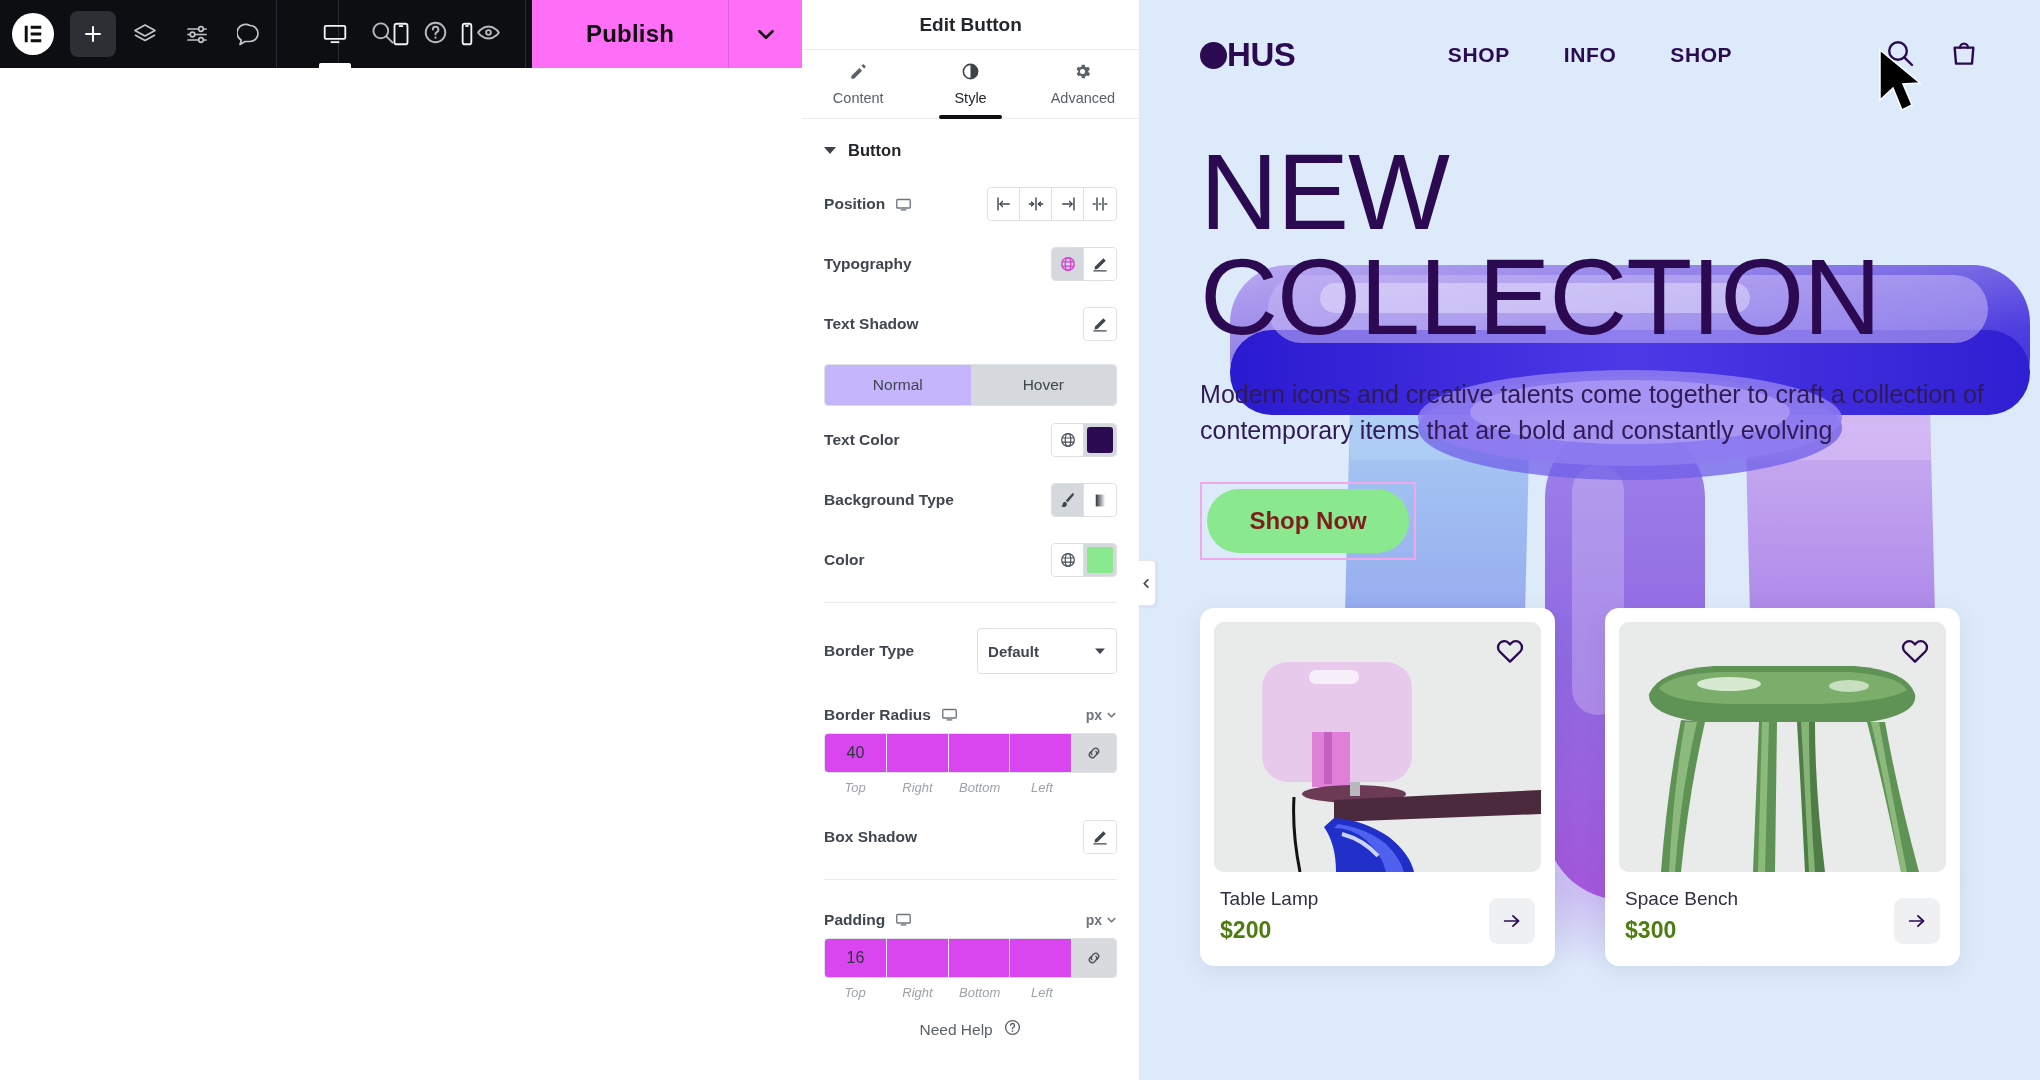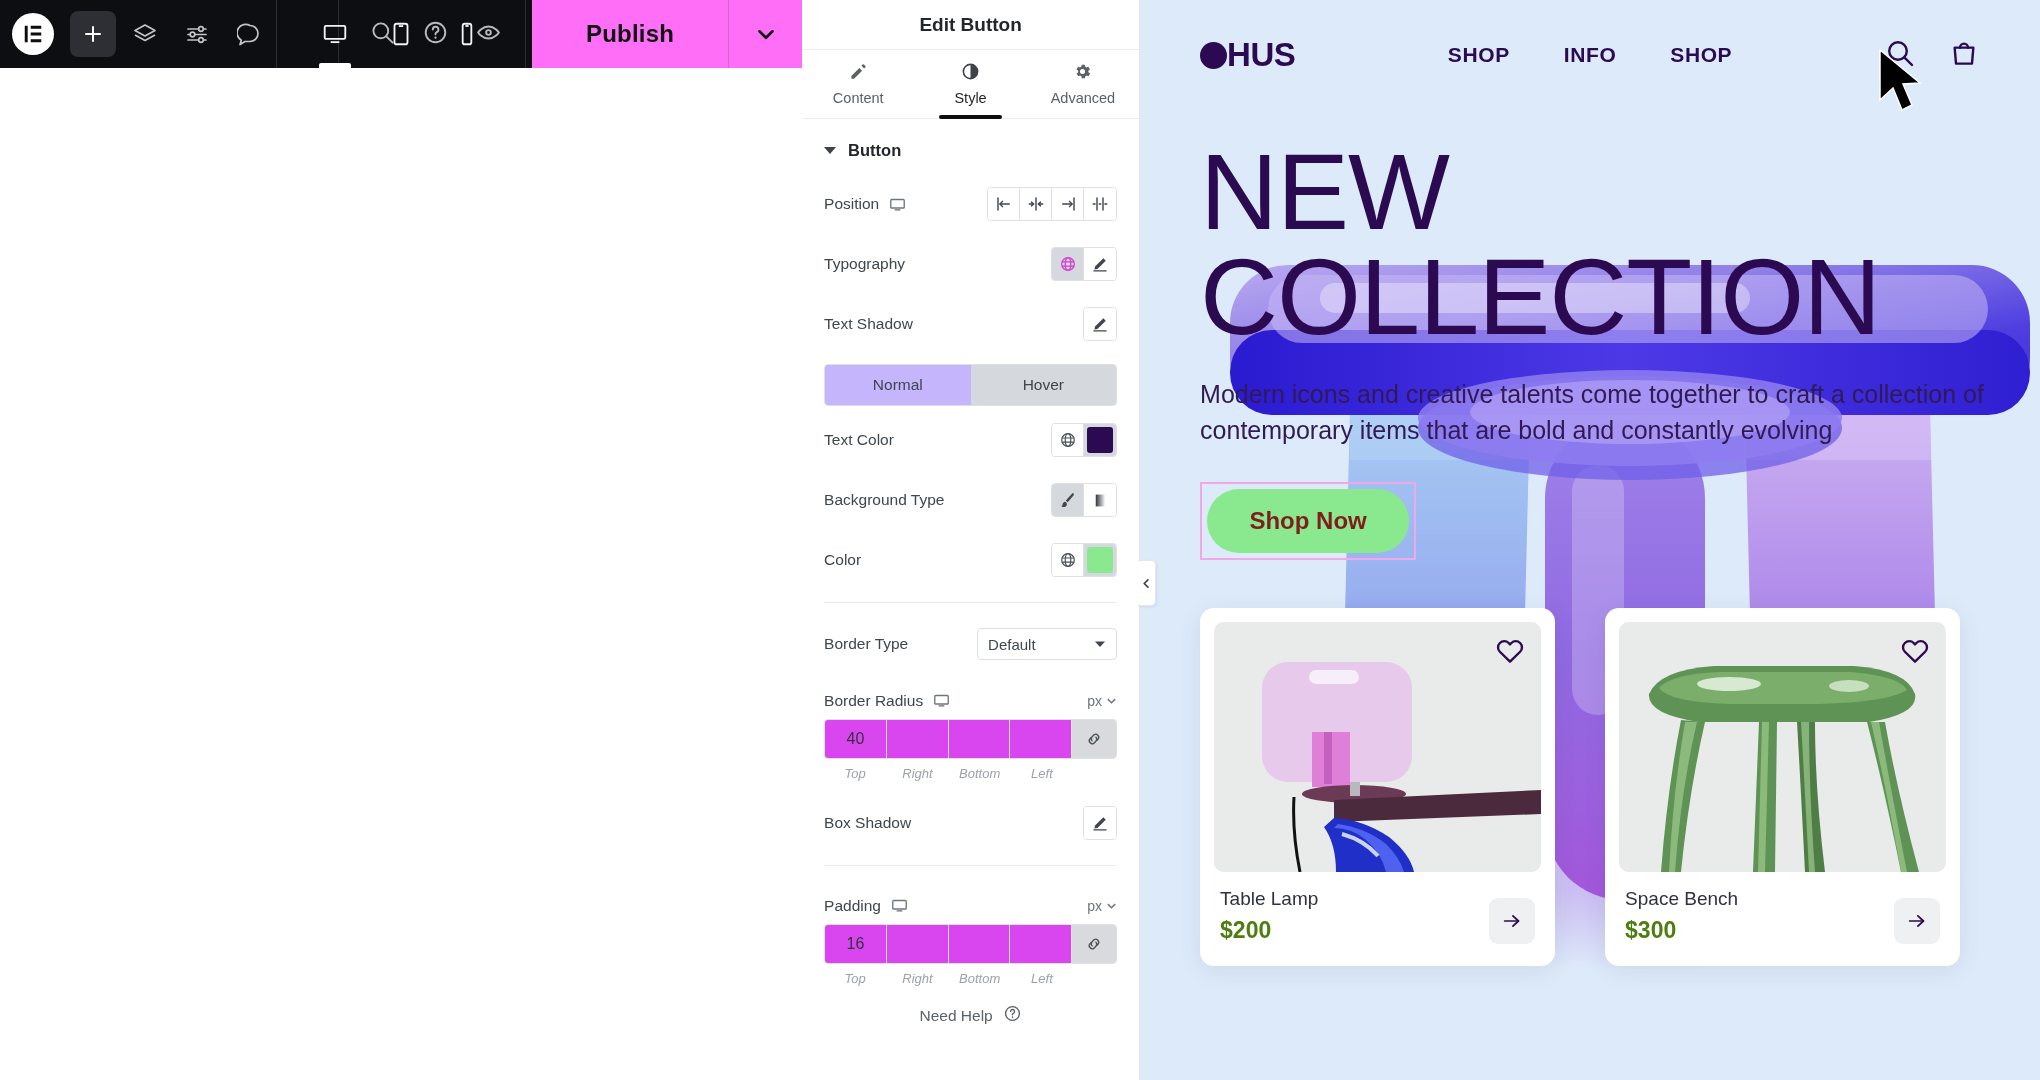--- a/index.html
+++ b/index.html
@@ -86,21 +86,21 @@
     display: flex; align-items: center; gap: 12px;
     padding: 22px 0 14px 22px; font-size: 16.5px; font-weight: bold; color: #23272b;
   }
   .caret-dn {
     width: 0; height: 0; border-left: 6px solid transparent;
     border-right: 6px solid transparent; border-top: 7px solid #3c434a;
   }
 
   .row {
     display: flex; align-items: center; justify-content: space-between;
-    padding: 13px 22px; min-height: 46px;
+    padding: 13px 22px; min-height: 46px; font-weight: bold;
   }
   .row-label {
     font-size: 15.5px; color: #3f464d; display: flex; align-items: center; gap: 10px;
   }
   .mon-ico { color: #6d757d; display: inline-flex; }
 
   .btn-group { display: flex; border: 1px solid #dfe0e3; border-radius: 4px; overflow: hidden; }
   .bg-item {
     width: 32px; height: 32px; display: flex; align-items: center; justify-content: center;
     border-right: 1px solid #dfe0e3; background: #fff; color: #3f464d;
@@ -115,21 +115,21 @@
     border-radius: 4px; overflow: hidden;
   }
   .toggle2 > div {
     flex: 1; text-align: center; padding: 11px 0; font-size: 15.5px; color: #3f464d; background: #c4b5fd;
   }
   .toggle2 > div.on { background: #d5d8dc; }
 
   .divider { height: 1px; background: #ebebee; margin: 12px 22px; }
 
   .select {
-    width: 140px; height: 32px; border: 1px solid #dfe0e3; border-radius: 4px;
+    width: 140px; height: 46px; border: 1px solid #dfe0e3; border-radius: 4px;
     background: #fff; display: flex; align-items: center; padding: 0 10px;
     font-size: 15px; color: #3f464d; justify-content: space-between;
   }
 
   .unit { font-size: 14px; color: #6d757d; display: flex; align-items: center; gap: 4px; }
 
   .dims { padding: 0 22px; }
   .dim-inputs { display: flex; border: 1px solid #dfe0e3; border-radius: 4px; overflow: hidden; }
   .dim-inputs .cell {
     flex: 1; height: 38px; border-right: 1px solid #e4e5e8; display: flex;

